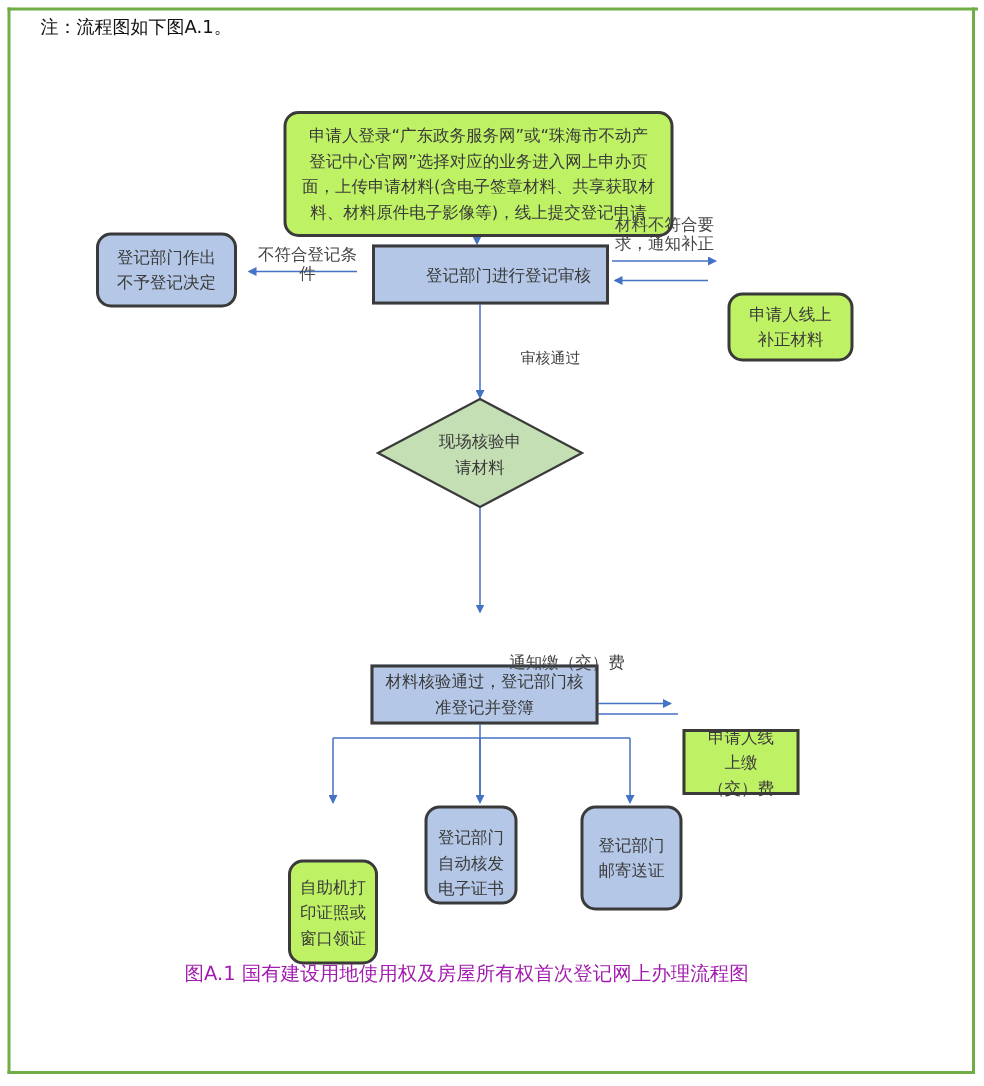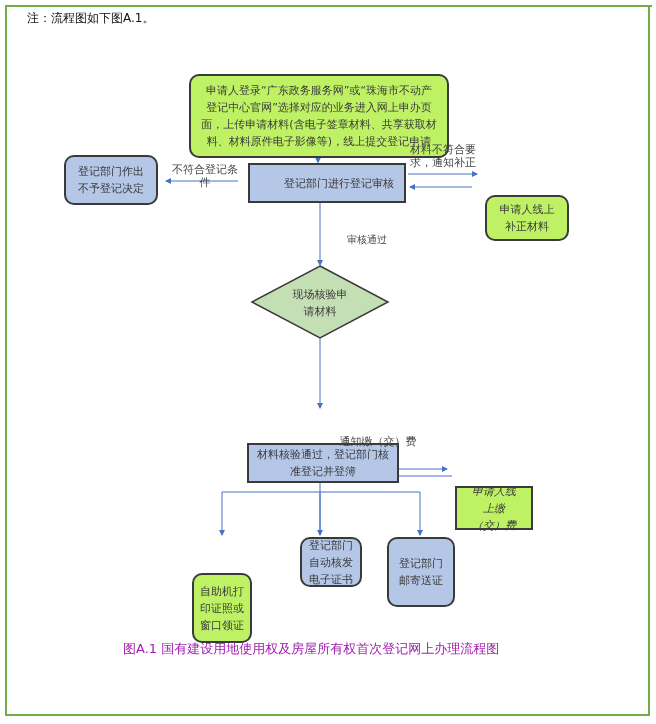--- a/index.html
+++ b/index.html
@@ -77,29 +77,29 @@
 </div>
 
 <div class="diamond-text" style="left:290px;top:286px;width:60px;">
   <span>现场核验申请材料</span>
 </div>
 
 <div class="box blue" style="left:247px;top:410px;width:152px;height:40px;padding:0 8px;margin-top:33px;">
   <span>材料核验通过，登记部门核准登记并登簿</span>
 </div>
 
-<div class="box green" style="left:455px;top:450px;width:78px;height:44px;padding:0 10px;font-style:italic;">
+<div class="box green" style="left:455px;top:450px;width:78px;height:44px;padding:0 10px;">
   <span>申请人线上缴（交）费</span>
 </div>
 
 <div class="box green round" style="left:192px;top:537px;width:60px;height:70px;padding:0 6px;">
   <span>自助机打印证照或窗口领证</span>
 </div>
 
-<div class="box blue round" style="left:300px;top:537px;width:62px;height:50px;padding:0 6px;">
+<div class="box blue round" style="left:283px;top:537px;width:62px;height:66px;padding:0 6px;align-items:flex-end;">
   <span>登记部门自动核发电子证书</span>
 </div>
 
 <div class="box blue round" style="left:387px;top:537px;width:68px;height:70px;padding:0 10px;">
   <span>登记部门邮寄送证</span>
 </div>
 
 <div class="lbl" style="left:170px;top:163px;width:70px;">不符合登记条件</div>
 
 <div class="lbl" style="left:405px;top:143px;width:76px;">

